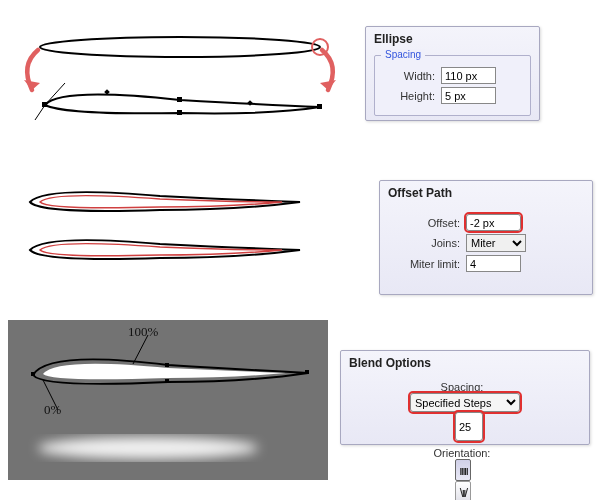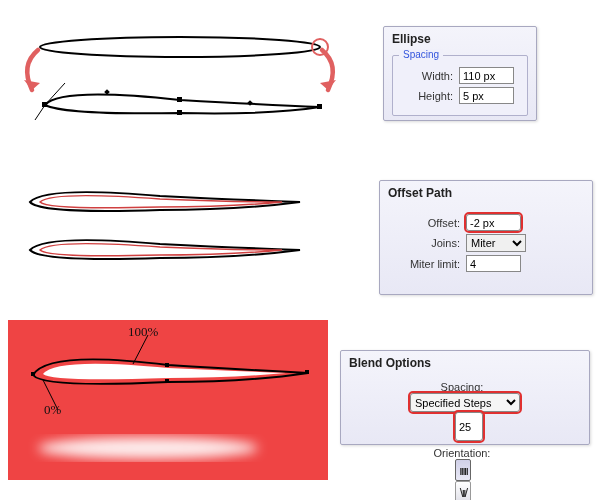--- a/index.html
+++ b/index.html
@@ -116,21 +116,21 @@
   .orient-glyph { font-size: 13px; letter-spacing: -2px; color: #222; }
   .illustration {
     position: absolute;
   }
   .dark-box {
     position: absolute;
     left: 8px;
     top: 320px;
     width: 320px;
     height: 160px;
-    background: #ef4444;
+    background: #737373;
   }
   .handwritten {
     font-family: "Comic Sans MS", cursive;
     color: #111;
     position: absolute;
     font-size: 13px;
   }
   svg { overflow: visible; }
 </style>
 </head>
@@ -192,21 +192,21 @@
       <filter id="blur1">
           <feGaussianBlur stdDeviation="6"></feGaussianBlur>
         </filter>
     </defs>
     <ellipse cx="140" cy="128" rx="110" ry="11" fill="#fff" filter="url(#blur1)" opacity="0.9"></ellipse>
   </svg>
   <div class="handwritten" style="left:120px; top:4px;">100%</div>
   <div class="handwritten" style="left:36px; top:82px;">0%</div>
 </div>
 
-<div class="panel" style="left:383px; top:26px; width:154px; height:95px;">
+<div class="panel" style="left:365px; top:26px; width:175px; height:95px;">
   <div class="panel-title">Ellipse</div>
   <div class="fieldset">
     <span class="fieldset-legend">Spacing</span>
     <div class="row">
       <label>Width:</label>
       <input type="text" value="110 px" style="">
     </div>
     <div class="row">
       <label>Height:</label>
       <input type="text" value="5 px" style="">

